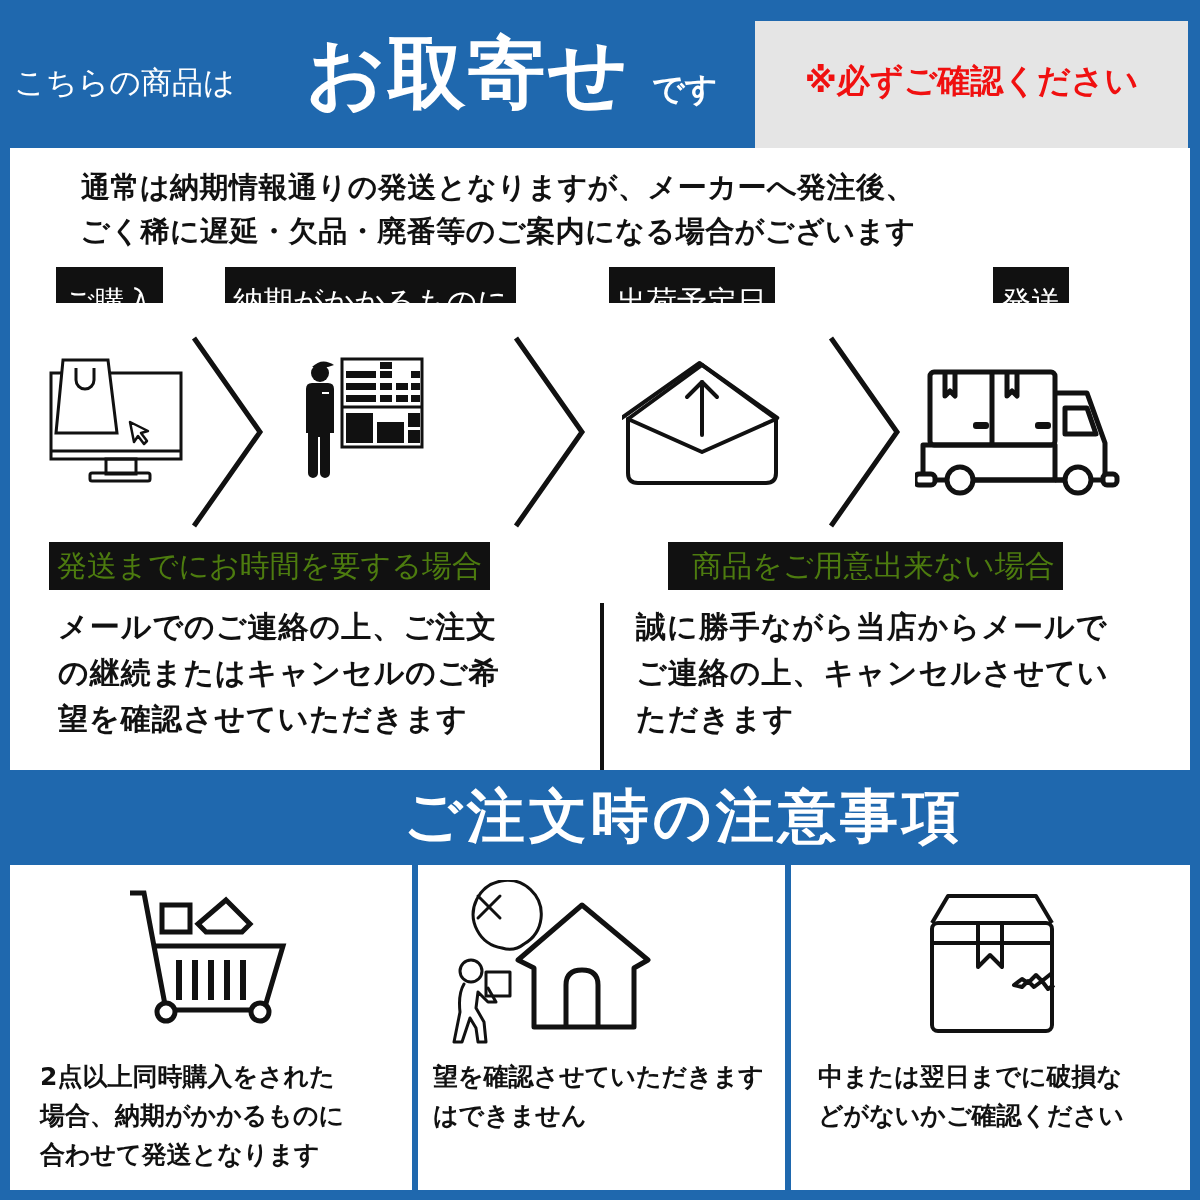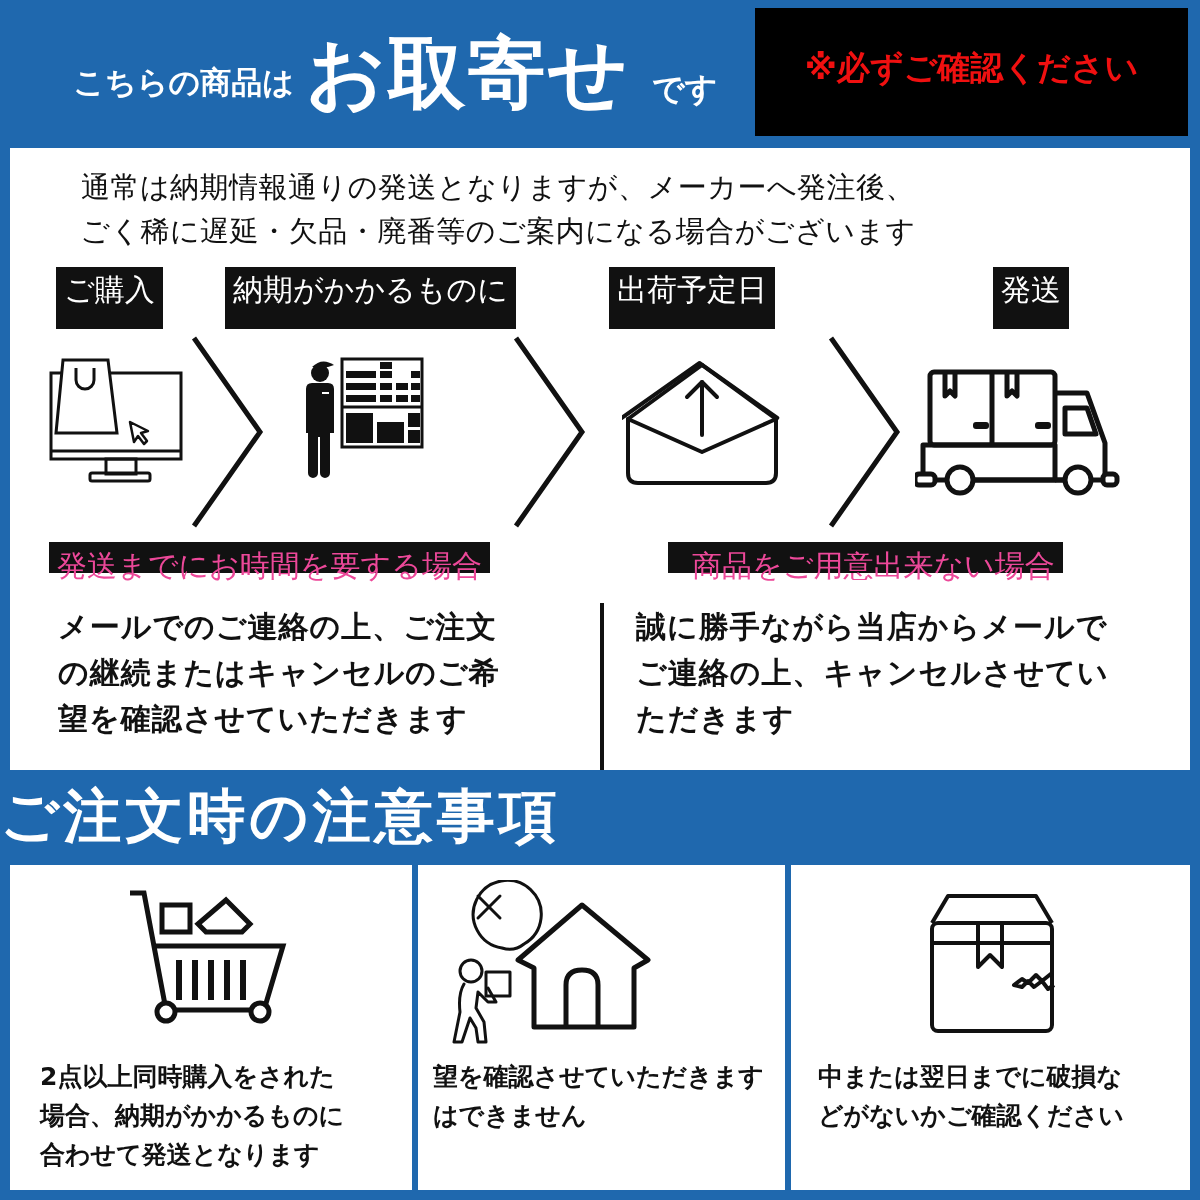--- a/index.html
+++ b/index.html
@@ -8,76 +8,75 @@
     background: #1f68ae;
     font-family: "DejaVu Sans", "Liberation Sans", sans-serif;
     position: relative;
     color: #111;
   }
   .abs { position: absolute; }
 
   
   .hdr-small {
     left: 14px; top: 62px; width: 280px;
-    color: #fff; font-size: 31px; font-weight: bold; letter-spacing: 0px;
+    color: #fff; font-size: 31px; font-weight: normal; letter-spacing: 0px;
     white-space: nowrap;
-    text-align: right;
   }
   .hdr-big {
     left: 306px; top: 22px;
     color: #fff; font-size: 78px; font-weight: bold; white-space: nowrap;
     letter-spacing: 2px;
   }
   .hdr-desu {
     left: 652px; top: 68px;
     color: #fff; font-size: 32px; font-weight: bold; white-space: nowrap; text-align: center;
   }
   .notice-box {
-    left: 755px; top: 8px; width: 433px; height: 128px;
-    background: #000000;
+    left: 755px; top: 21px; width: 433px; height: 128px;
+    background: #e5e5e5;
     display: flex; align-items: center; justify-content: center;
   }
   .notice-box span {
     color: #f01010; font-size: 33px; font-weight: bold; white-space: nowrap;
     margin-top: -8px;
   }
 
   
   .panel {
     left: 10px; top: 148px; width: 1180px; height: 622px; background: #fff;
   }
   .intro {
     left: 10px; top: 165px; width: 976px; text-align: center;
-    font-size: 29px; font-weight: normal; line-height: 44px; letter-spacing: 0.5px;
+    font-size: 29px; font-weight: bold; line-height: 44px; letter-spacing: 0.5px;
   }
   .step-label {
     background: #111; color: #fff; font-size: 30px;
-    height: 62px; line-height: 46px; padding: 0 8px; white-space: nowrap;
+    height: 36px; line-height: 46px; padding: 12px 8px; white-space: nowrap;
     top: 267px;
   }
 
   .icon { display: block; }
   .chev { top: 332px; }
 
   .case-label {
-    background: #111; color: #ec4899; font-size: 30px;
-    height: 31px; line-height: 48px; padding: 0 8px; white-space: nowrap;
+    background: #111; color: #4d7c0f; font-size: 30px;
+    height: 48px; line-height: 48px; padding: 0 8px; white-space: nowrap;
     top: 542px;
   }
   .case-text {
     font-size: 30px; font-weight: bold; line-height: 46px; letter-spacing: 1px;
     top: 604px;
   }
   .divider {
     left: 600px; top: 603px; width: 4px; height: 167px; background: #111;
   }
 
   
   .sec-title {
-    left: 0; top: 772px; width: 964px; text-align: left;
+    left: 0; top: 772px; width: 964px; text-align: right;
     color: #fff; font-size: 58px; font-weight: bold; letter-spacing: 4px;
     line-height: 88px;
   }
 
   
   .card { background: #fff; top: 865px; height: 325px; }
   .card-text {
     font-size: 25px; font-weight: bold; line-height: 39px; white-space: nowrap;
     top: 1057px;
   }

